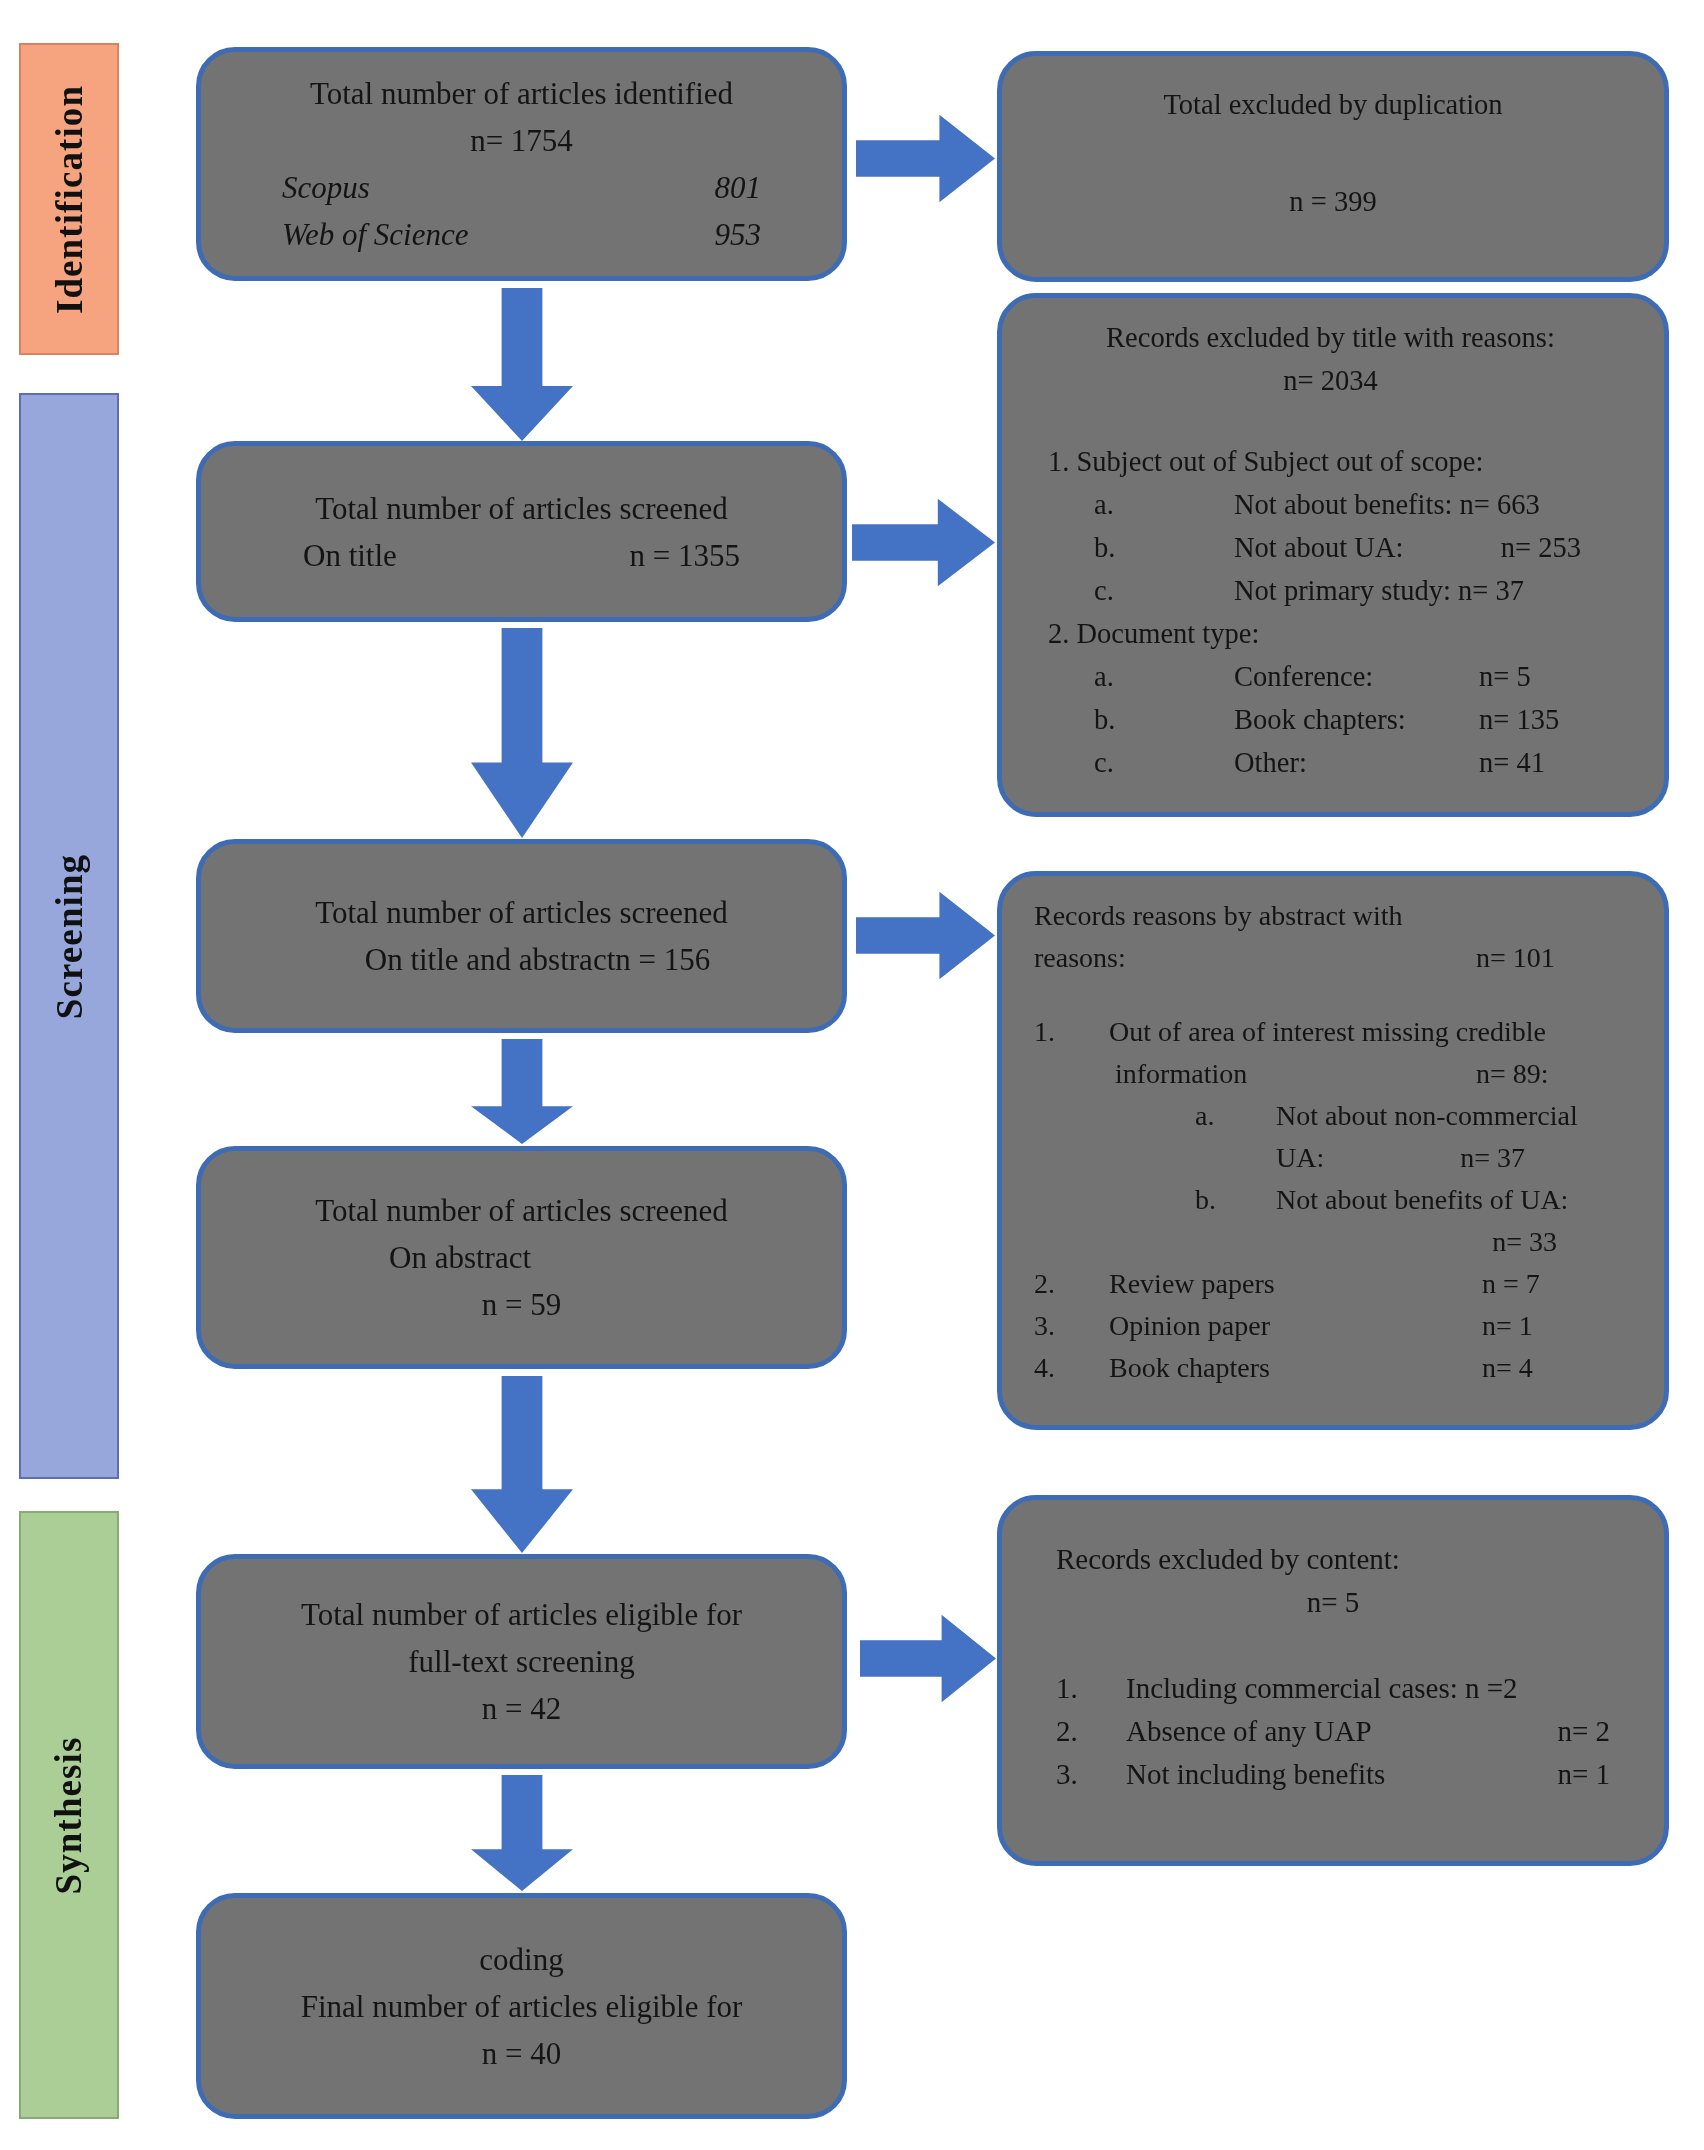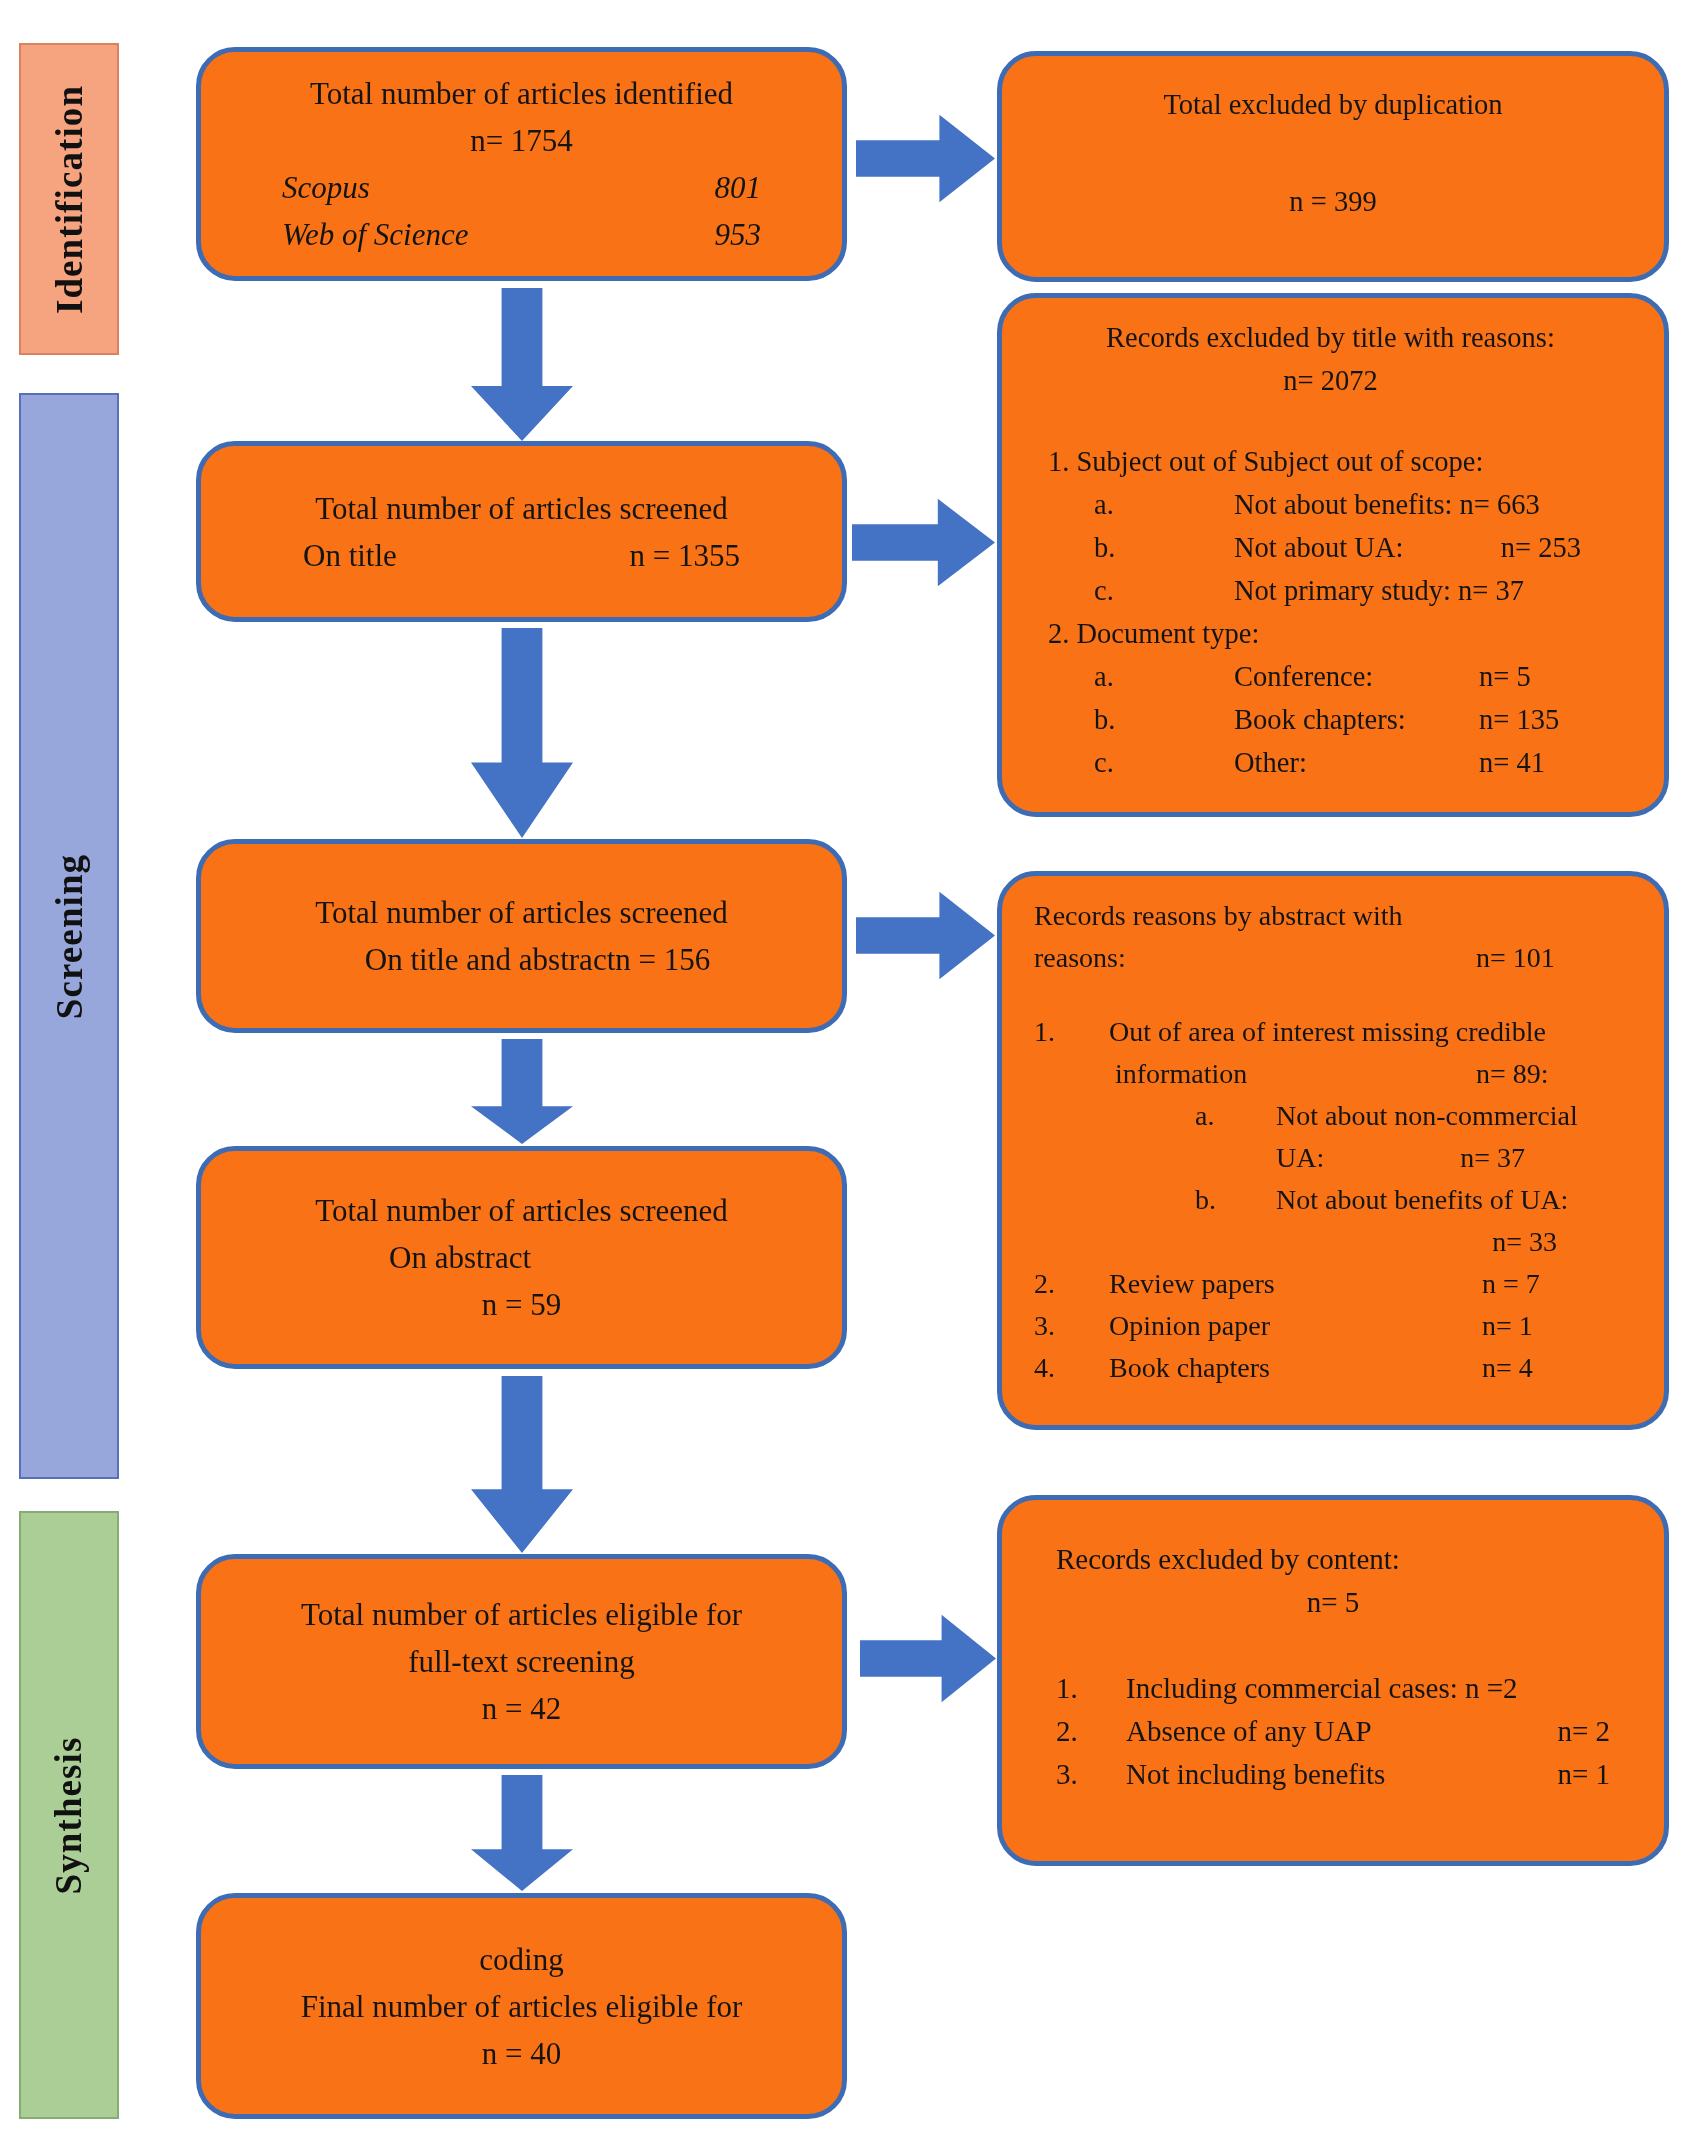--- a/index.html
+++ b/index.html
@@ -7,21 +7,21 @@
   .canvas { position:relative; width:1705px; height:2151px; background:#ffffff; overflow:hidden; }
 
   
   .band { position:absolute; left:19.4px; width:100px; display:flex; align-items:center; justify-content:center; box-sizing:border-box; border:2.2px solid; }
   .band-ident  { top:43px;   height:312px;  background:#f5a47f; border-color:#d9825f; }
   .band-screen { top:393px;  height:1086px; background:#98a7db; border-color:#5b6fb5; }
   .band-synth  { top:1511px; height:608px; background:#abce97; border-color:#86ab74; }
   .band-label { transform:rotate(-90deg); white-space:nowrap; font-weight:bold; font-size:37px; letter-spacing:1.1px; color:#111; }
 
   
-  .fbox { position:absolute; background:#f97316; border:5.4px solid #3d6cb4; border-radius:39px; box-sizing:border-box; display:flex; flex-direction:column; }
+  .fbox { position:absolute; background:#737373; border:5.4px solid #3d6cb4; border-radius:39px; box-sizing:border-box; display:flex; flex-direction:column; }
   .lbox { left:196px; width:651px; font-size:31px; line-height:47px; justify-content:center; }
   .rbox { left:997px; width:672px; font-size:28.5px; line-height:43px; }
 
   .box1 { top:47px;   height:234px; padding:0 81px; }
   .box2 { top:441px;  height:181px; padding:0 102px; }
   .box3 { top:839px; height:194px; padding:0 32px; }
   .box4 { top:1146px; height:223px; padding:0 75px; }
   .box5 { top:1554px; height:215px; text-align:center; padding:0 21.5px; }
   .box6 { top:1893px; height:226px; text-align:center; padding:0 21.5px; }
 
@@ -141,21 +141,21 @@
   </div>
 
   <div class="fbox rbox rbox1">
     <div class="center">Total excluded by duplication</div>
     <div class="gap100"></div>
     <div class="center">n = 399</div>
   </div>
 
   <div class="fbox rbox rbox2">
     <div class="center">Records excluded by title with reasons:</div>
-    <div class="center">n= 2072</div>
+    <div class="center">n= 2034</div>
     <div class="gap70"></div>
     <div>1. Subject out of Subject out of scope:</div>
     <div class="subrow">
       <span class="mk">a.</span>
       <span class="tx">Not about benefits: n= 663</span>
     </div>
     <div class="subrow">
       <span class="mk">b.</span>
       <span class="tx">
         <span>Not about UA:</span>

